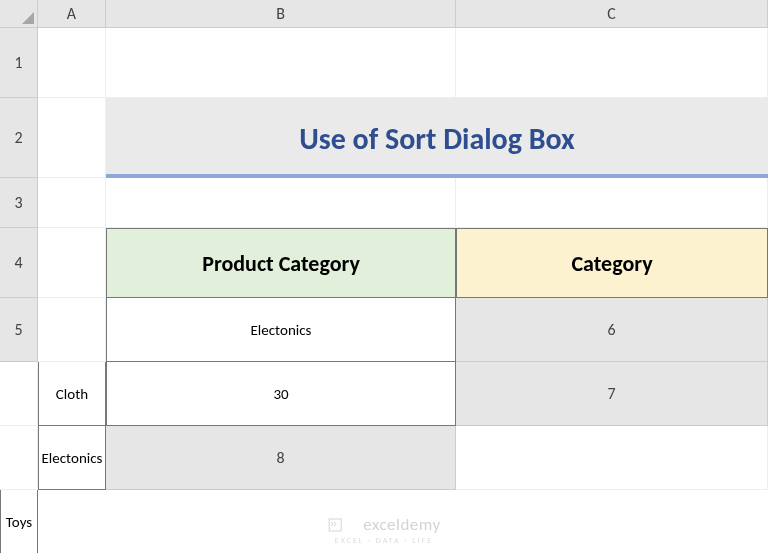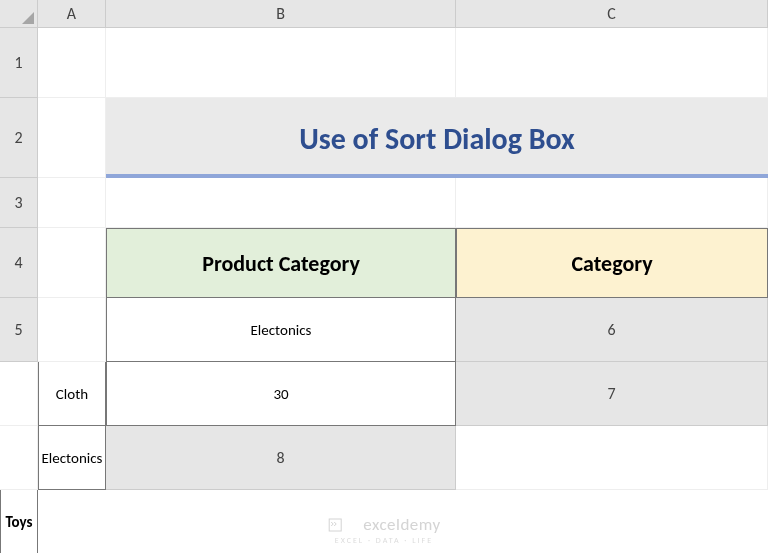--- a/index.html
+++ b/index.html
@@ -91,21 +91,21 @@
       display: flex;
       align-items: center;
       justify-content: center;
       font-size: 15px;
       border-left: 1.5px solid #777;
       border-right: 1.5px solid #777;
       border-bottom: 1.5px solid #777;
       background: #fff;
     }
     .td-left { border-right-width: 0.75px; }
-    .td-lastrow { border-bottom: none; font-weight: bold; }
+    .td-lastrow { border-bottom: none; }
     .watermark {
       position: absolute;
       bottom: 18px;
       left: 50%;
       transform: translateX(-50%);
       color: #d4d4d4;
       font-size: 17px;
       letter-spacing: 0.5px;
       display: flex;
       align-items: center;

